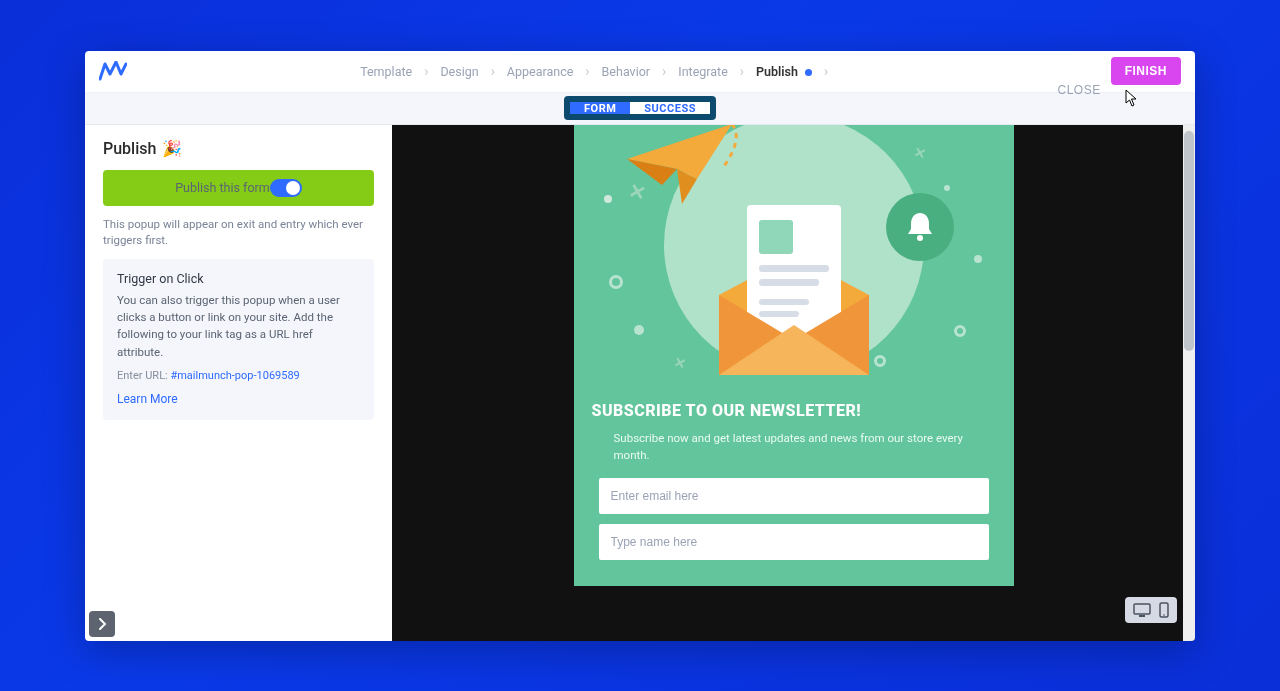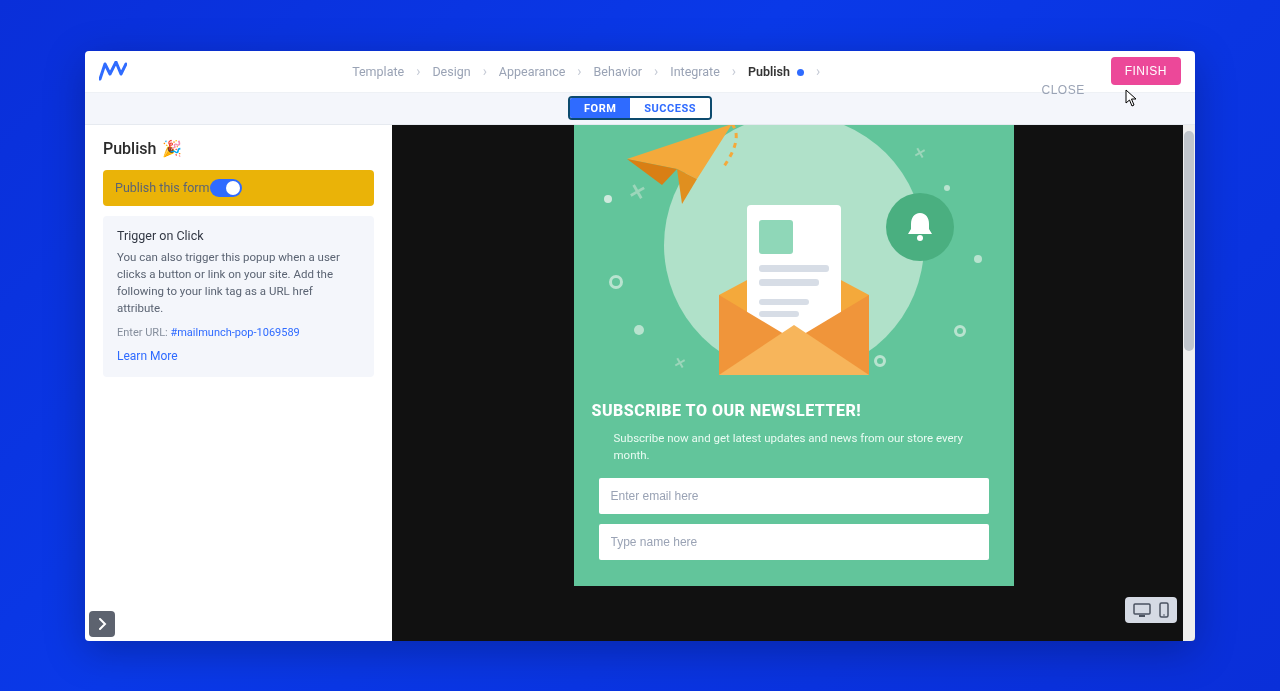--- a/index.html
+++ b/index.html
@@ -11,35 +11,35 @@
   
   .app-header { height: 42px; display:flex; align-items:center; padding: 0 14px; border-bottom:1px solid #eef1f5; gap: 8px; }
   .logo { width: 28px; height: 22px; display:flex; align-items:center; }
   .crumbs { flex: 1; display:flex; align-items:center; justify-content:center; gap: 4px; }
   .crumb { font-size: 12.5px; color:#9aa3b5; padding: 4px 6px; }
   .crumb.active { color:#333; font-weight:600; }
   .chev { color:#c6cbd6; font-size: 14px; padding: 0 2px; }
   .dot-active { display:inline-block; width:7px; height:7px; border-radius:50%; background:#2f6bff; margin-left:4px; vertical-align:middle; }
   .hdr-actions { display:flex; align-items:center; gap: 10px; }
   .close-btn { font-size: 12px; color:#9aa3b5; letter-spacing:.5px; background:none; border:none; cursor:pointer;margin-top:38px; }
-  .finish-btn { background:#ec4899; color:#fff; font-size:12px; font-weight:400; letter-spacing:.5px; border:none; border-radius:4px; padding:7px 14px; cursor:pointer;margin-left:16px; }
+  .finish-btn { background:#d946ef; color:#fff; font-size:12px; font-weight:700; letter-spacing:.5px; border:none; border-radius:4px; padding:7px 14px; cursor:pointer; }
 
   
   .subtabs-row { height: 32px; background:#f4f6fb; display:flex; align-items:center; justify-content:center; border-bottom:1px solid #e6eaf0; }
-  .subtabs { display:flex; border:2px solid #0c4a6e; border-radius:4px; overflow:hidden; height:24px; }
+  .subtabs { display:flex; border:6px solid #0c4a6e; border-radius:4px; overflow:hidden; height:24px; }
   .subtab { font-size:11px; font-weight:700; letter-spacing:.5px; padding: 0 14px; display:flex; align-items:center; color:#2f6bff; background:#fff; cursor:pointer; }
   .subtab.active { background:#2f6bff; color:#fff; }
 
   
   .body { display:flex; height: calc(100% - 74px); }
   .sidebar { width: 307px; padding: 14px 18px 14px 18px; overflow:auto; position:relative; }
   .pub-title { font-size: 16px; color:#2b2b2b; font-weight:500; display:flex; align-items:center; gap:6px; margin-bottom: 12px; }
   .pub-title .emoji { font-size: 16px; }
 
-  .toggle-row { background:#eab308; border-radius:4px; padding: 9px 12px; display:flex; align-items:center; justify-content:flex-start; margin-bottom: 10px; }
+  .toggle-row { background:#84cc16; border-radius:4px; padding: 9px 12px; display:flex; align-items:center; justify-content:center; margin-bottom: 10px; }
   .toggle-row .label { font-size: 12.5px; color:#5b6473; }
   .toggle { width: 32px; height: 18px; border-radius: 18px; background:#2f6bff; position:relative; cursor:pointer; }
   .toggle .knob { position:absolute; width:14px; height:14px; background:#fff; border-radius:50%; top:2px; right:2px; }
 
   .status-line { font-size: 12px; line-height:1.5; color:#5b6473; margin-bottom: 10px; }
   .status-line .green { color:#1aa35a; font-weight:700; }
   .behavior-line { font-size: 11.5px; color:#7a8497; line-height:1.45; margin-bottom: 10px; }
 
   .info-box { background:#f4f6fb; border-radius:4px; padding: 12px 14px 14px; }
   .info-box h4 { font-size: 12.5px; font-weight:400; color:#323844; margin-bottom: 6px; }
@@ -130,20 +130,21 @@
       </div>
 
       <div class="toggle-row">
         <span class="label">Publish this form</span>
         <div class="toggle">
           <div class="knob"></div>
         </div>
       </div>
 
 
+      <div class="behavior-line">This popup will appear on exit and entry which ever triggers first.</div>
 
       <div class="info-box">
         <h4>Trigger on Click</h4>
         <p>You can also trigger this popup when a user clicks a button or link on your site. Add the following to your link tag as a URL href attribute.</p>
         <div class="short-url-row">
           <span>Enter URL:</span>
           <span class="hash">#mailmunch-pop-1069589</span>
         </div>
         <div class="learn-more">Learn More</div>
       </div>

